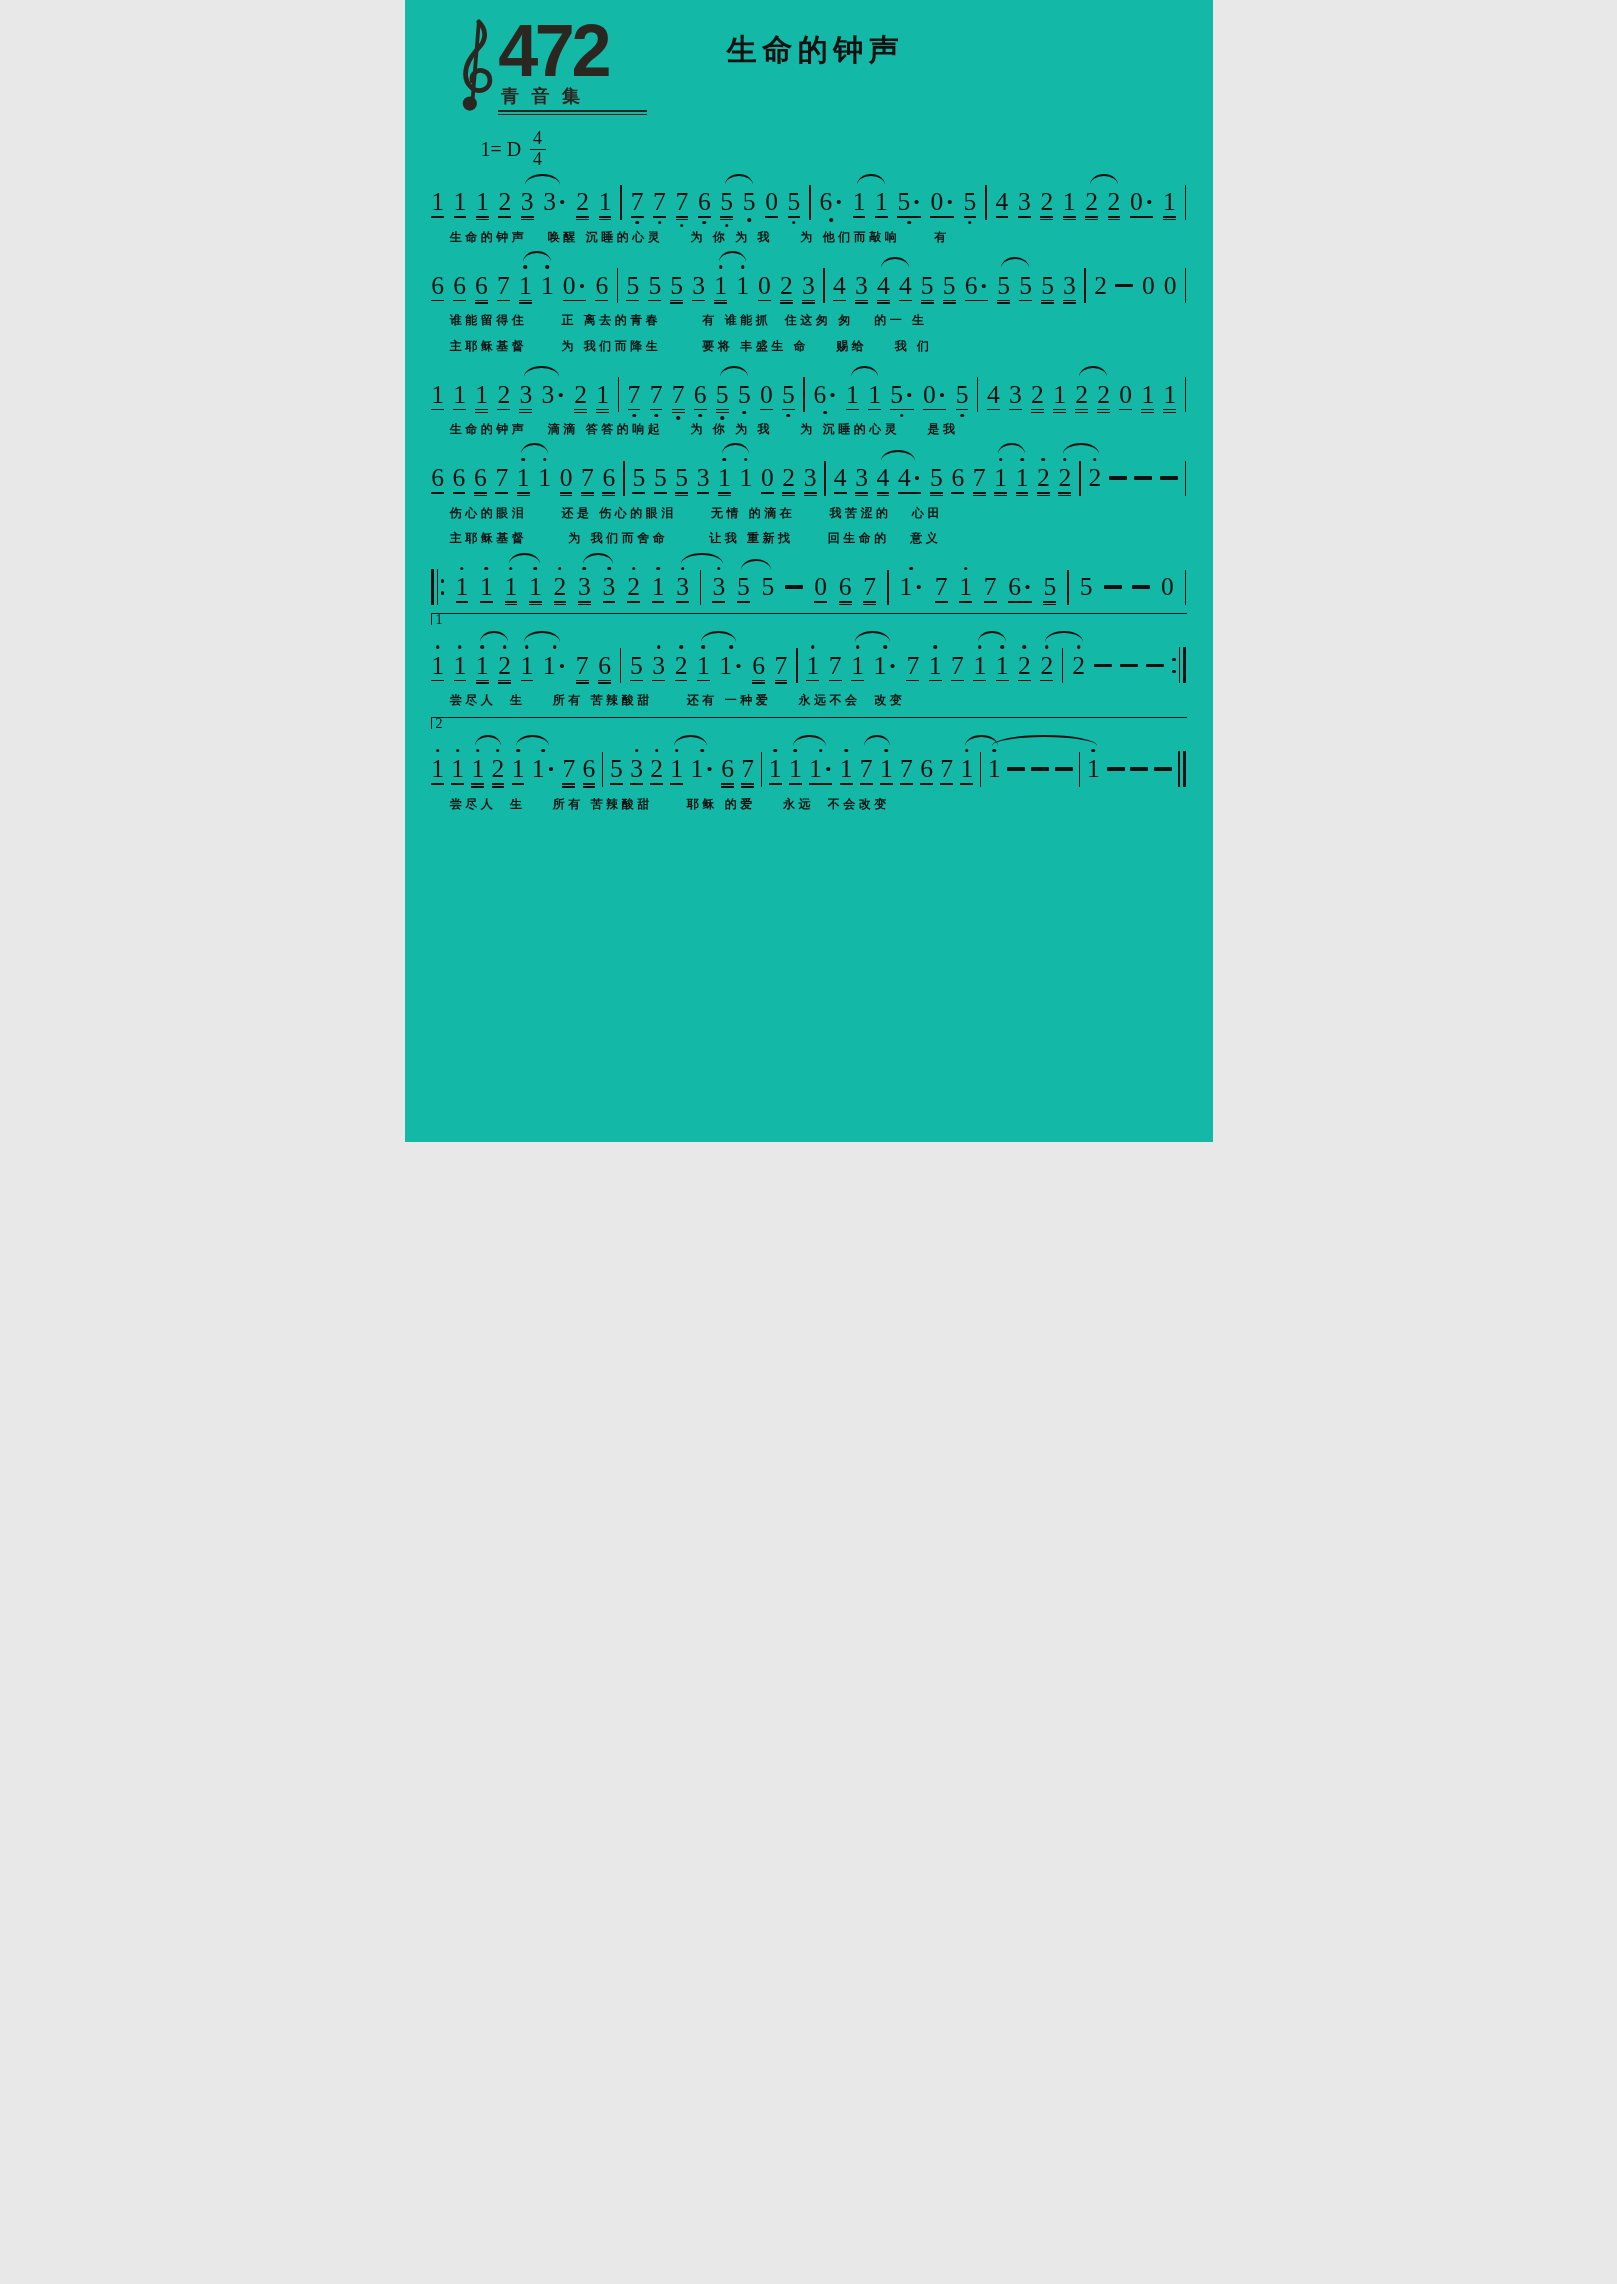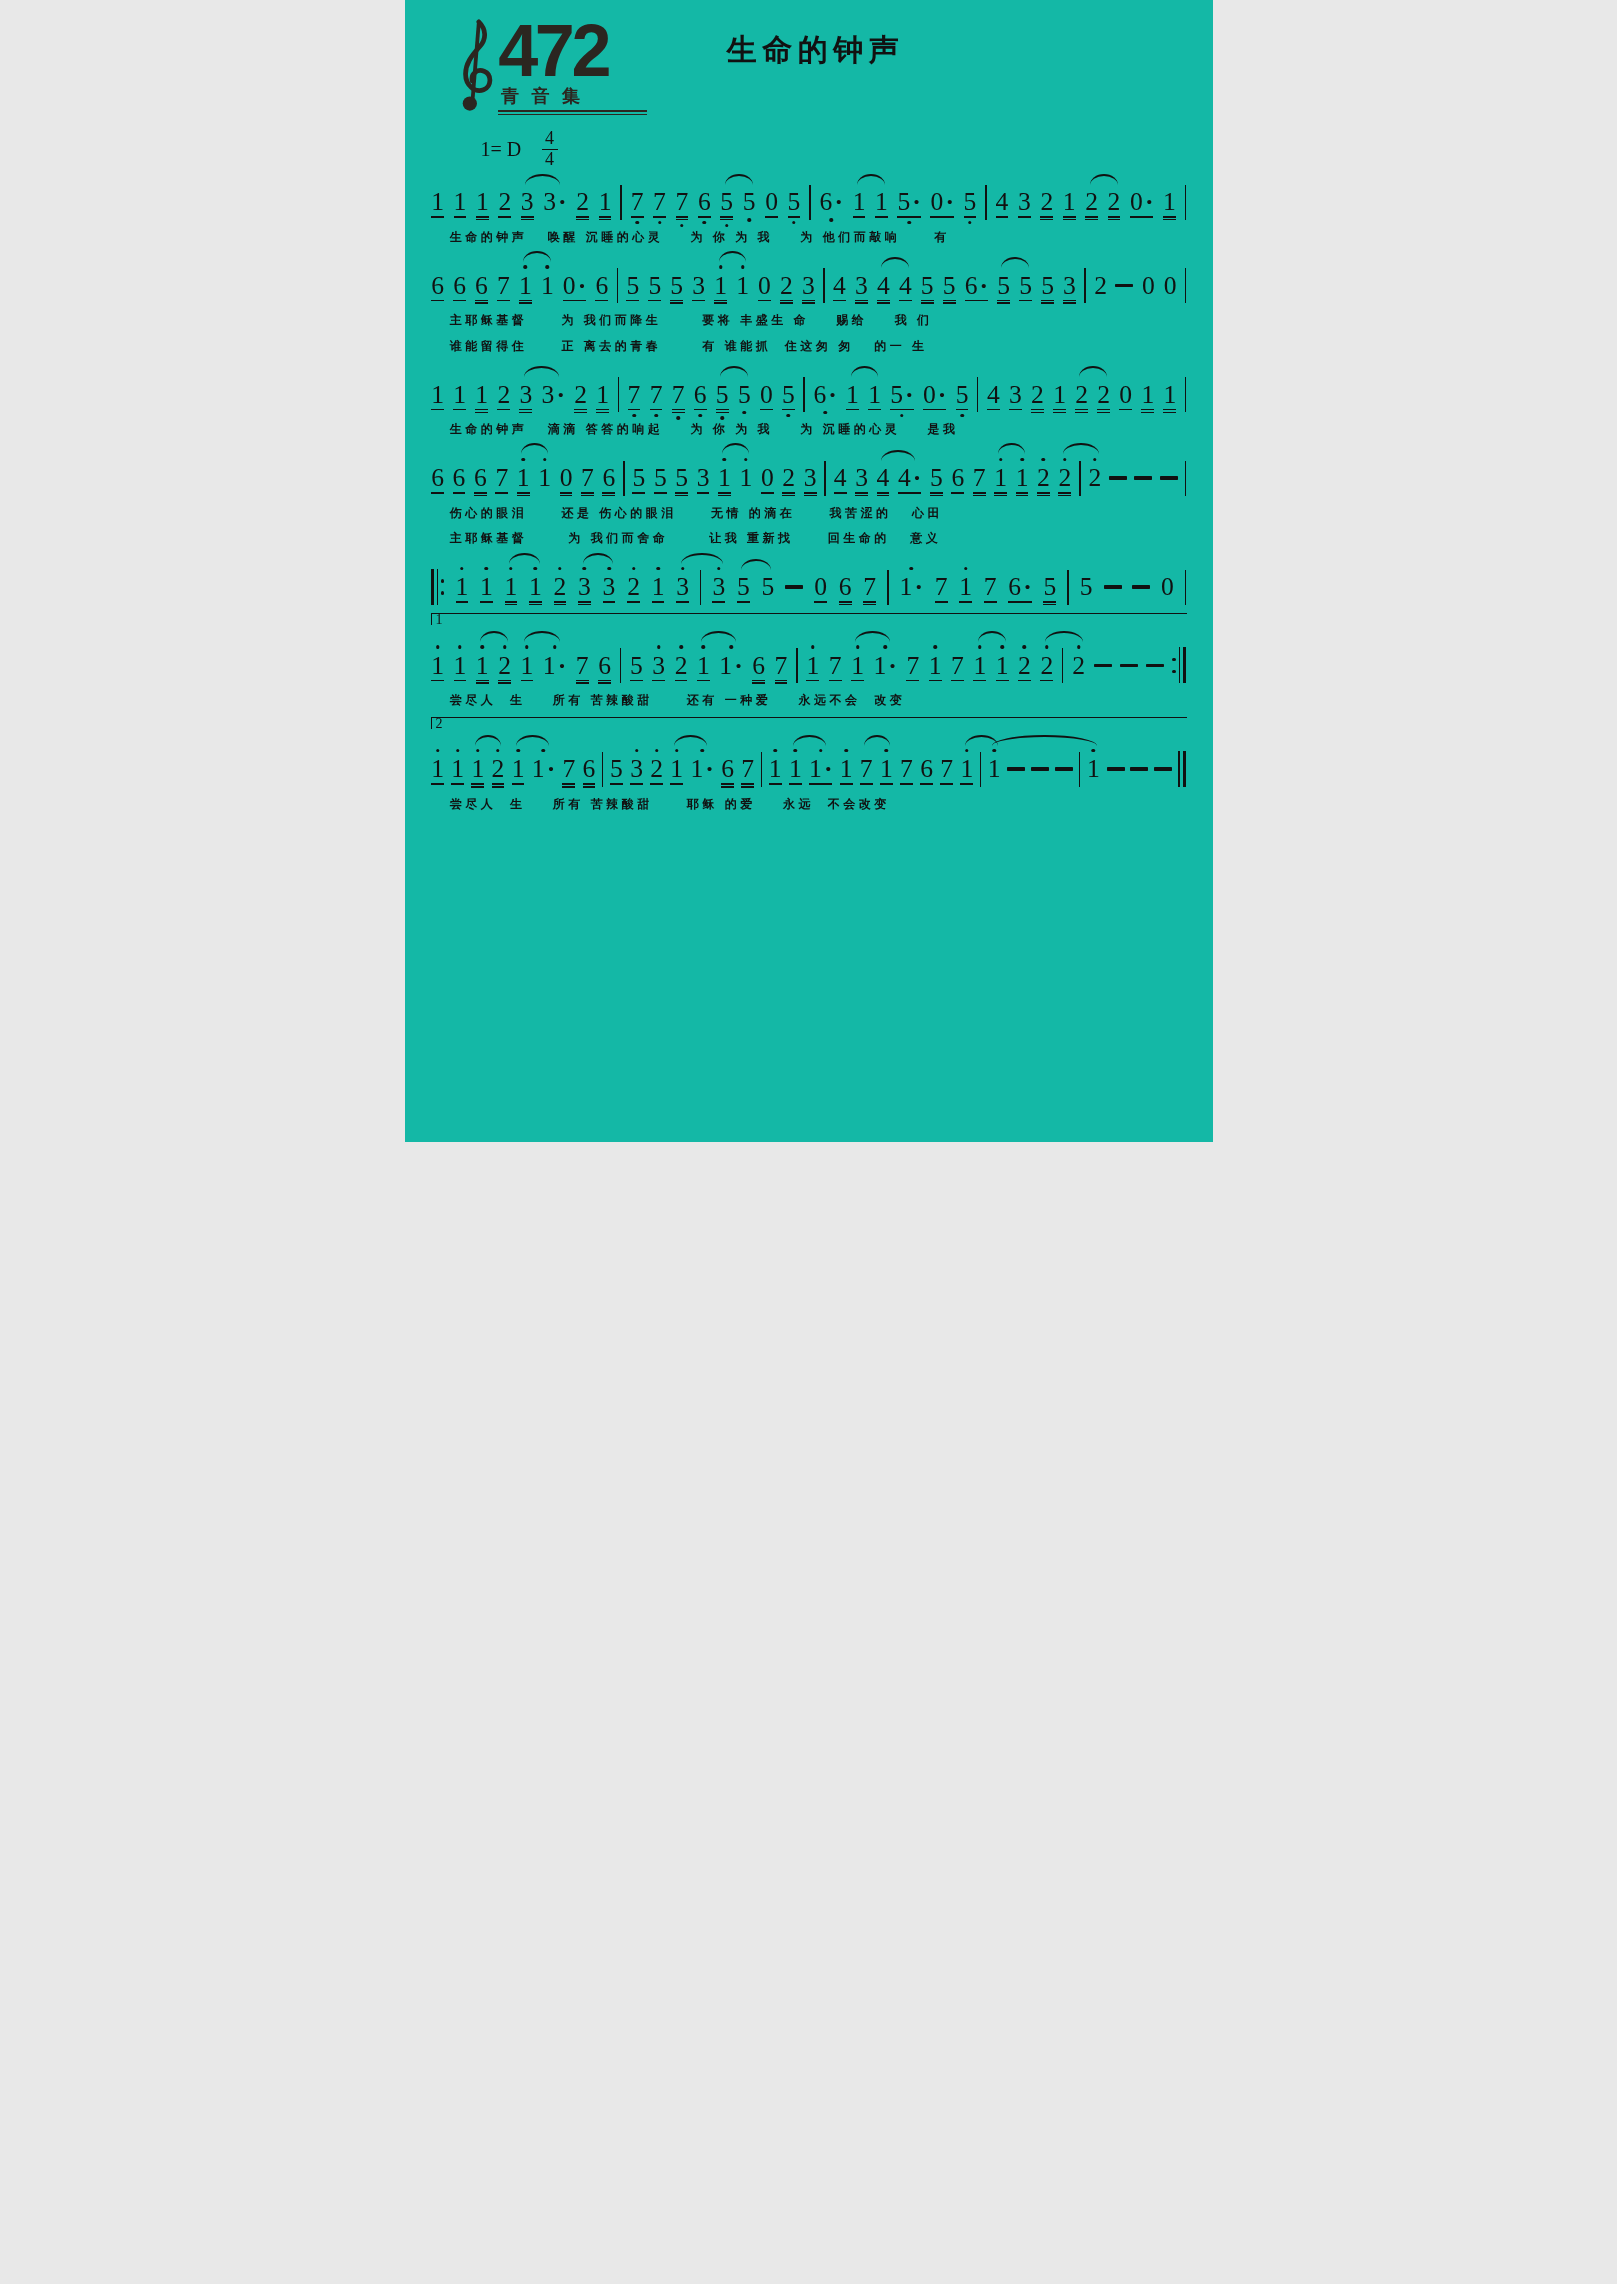--- a/index.html
+++ b/index.html
@@ -29,21 +29,21 @@
   }
   .logo-underline{height:1.4px;background:#2b2620;margin-top:2.1px;width:149px;}
   .logo-underline.second{margin-top:2.1px;}
   .title{
     position:absolute;top:30px;left:7px;width:100%;
     text-align:center;font-size:30px;font-weight:800;letter-spacing:5.5px;
   }
   .keysig{
     position:absolute;left:50px;top:129px;
     font-family:"Liberation Serif","DejaVu Serif",serif;
-    font-size:20px;display:flex;align-items:center;gap:12px;
+    font-size:20px;display:flex;align-items:center;
   }
   .frac{display:inline-block;text-align:center;margin-left:8.3px;font-size:18px;line-height:1.05;}
   .frac .num{display:block;border-bottom:1.4px solid #111;padding:0 3.5px 0.7px;}
   .frac .den{display:block;padding-top:0.7px;}
   
   .system{position:relative;margin-bottom:8.3px;}
   .volta{
     position:relative;height:11px;
     border-top:1.4px solid #111;border-left:1.4px solid #111;
     margin:4.1px 0 0 0;
@@ -327,22 +327,22 @@
             <div class="note"><span class="d">2</span></div>
             <div class="dash"></div>
             <div class="note"><span class="d">0</span></div>
             <div class="note"><span class="d">0</span></div>
             <div class="bar"></div>
             <div class="arc" style="left: 92px; width: 28px; top: -16.6px;"></div>
             <div class="arc" style="left: 288px; width: 27px; top: -16.6px;"></div>
             <div class="arc" style="left: 450px; width: 28px; top: -10.4px;"></div>
             <div class="arc" style="left: 570px; width: 28px; top: -10.4px;"></div>
           </div>
+          <div class="lyric">谁能留得住     正 离去的青春      有 谁能抓  住这匆 匆   的一 生</div>
           <div class="lyric">主耶稣基督     为 我们而降生      要将 丰盛生 命    赐给    我 们</div>
-          <div class="lyric">谁能留得住     正 离去的青春      有 谁能抓  住这匆 匆   的一 生</div>
         </div>
         <div class="system">
           <div class="notes-row">
             <div class="note"><span class="d">1</span><span class="uls">
                 <i></i>
               </span></div>
             <div class="note"><span class="d">1</span><span class="uls">
                 <i></i>
               </span></div>
             <div class="note"><span class="d">1</span><span class="uls">

